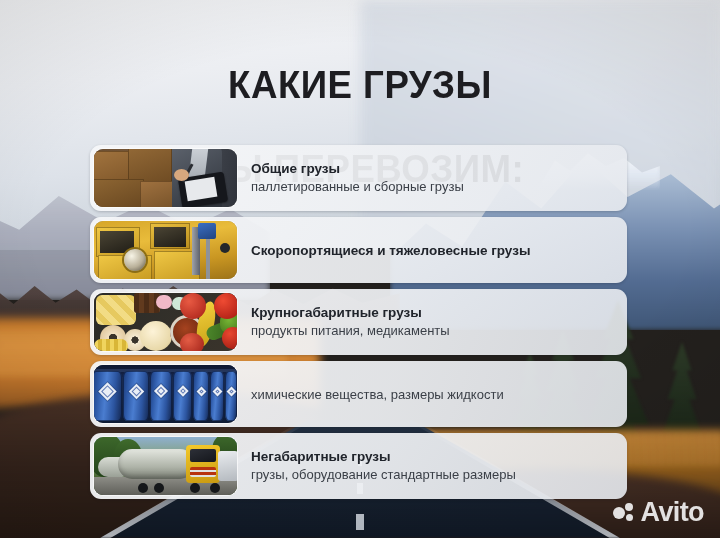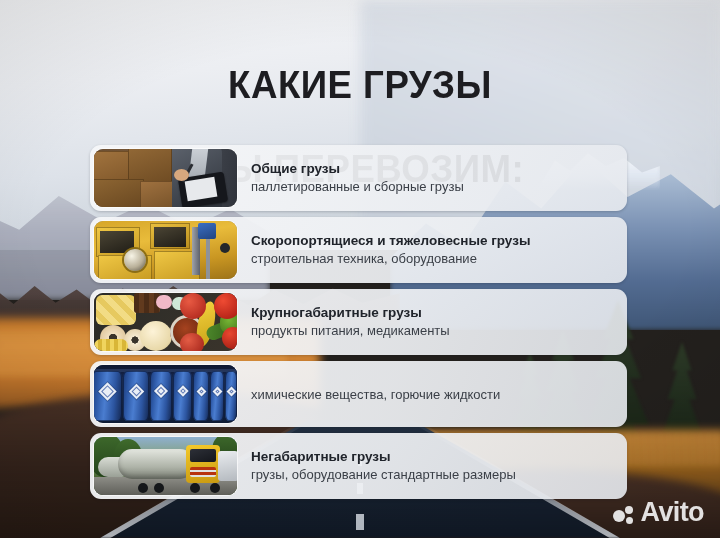--- a/index.html
+++ b/index.html
@@ -228,21 +228,21 @@
   .tb5 .tank{position:absolute;left:24px;top:12px;width:76px;height:30px;border-radius:14px/15px;background:linear-gradient(180deg,#e4e7e0,#aeb3a8 60%,#7c8176);box-shadow:inset 0 -3px 5px rgba(0,0,0,.25);}
   .tb5 .tank2{position:absolute;left:4px;top:20px;width:34px;height:20px;border-radius:10px;background:linear-gradient(180deg,#d8dcd4,#9aa096);}
   .tb5 .cab{position:absolute;left:92px;top:8px;width:34px;height:38px;border-radius:4px;background:linear-gradient(170deg,#f4c929,#c99a12);}
   .tb5 .cabwin{position:absolute;left:96px;top:12px;width:26px;height:13px;background:linear-gradient(160deg,#2d3038,#14161b);border-radius:2px;}
   .tb5 .grille{position:absolute;left:96px;top:30px;width:26px;height:10px;background:repeating-linear-gradient(180deg,#b8340f 0 3px,#e0e2e0 3px 5px);border-radius:2px;}
   .tb5 .cab2{position:absolute;left:124px;top:14px;width:20px;height:30px;border-radius:3px;background:linear-gradient(170deg,#e9ecef,#b4b9bf);}
   .tb5 .wheel{position:absolute;bottom:2px;width:10px;height:10px;border-radius:50%;background:#15171a;}
 
   
   .avito{
-    position:absolute;right:16px;bottom:12px;display:flex;align-items:flex-end;gap:6px;
+    position:absolute;right:16px;bottom:12px;display:flex;align-items:center;gap:6px;
     opacity:.92;
   }
   .avito .dots{position:relative;width:22px;height:20px;}
   .avito .dots i{position:absolute;border-radius:50%;background:#f2f2f2;display:block;}
   .avito .dbig{left:0;top:4px;width:12px;height:12px;}
   .avito .dsm1{left:12px;top:0px;width:8px;height:8px;}
   .avito .dsm2{left:13px;top:11px;width:7px;height:7px;}
   .avito .word{
     color:#f2f2f2;font-size:27px;font-weight:700;letter-spacing:-.6px;line-height:27px;
   }
@@ -325,21 +325,20 @@
             <div class="win w2"></div>
           <div class="lamp"></div>
             <div class="rod"></div>
           <div class="pipe"></div>
             <div class="bluebox"></div>
             <div class="knob"></div>
         </div>
       </div>
       <div class="txt">
         <div class="t-title">Скоропортящиеся и тяжеловесные грузы</div>
-        <div class="t-sub">строительная техника, оборудование</div>
       </div>
     </div>
 
     <div class="card">
       <div class="thumb">
         <div class="ph tb3">
           <div class="f cheese"></div>
             <div class="f choc"></div>
           <div class="f macaron"></div>
             <div class="f macaron2"></div>
@@ -378,21 +377,21 @@
             <div class="lbl" style="width: 8px; height: 8px; left: 84.5px; top: 22px;"></div>
             <div class="bar" style="left: 99px; width: 16px;"></div>
             <div class="lbl" style="width: 7px; height: 7px; left: 103.5px; top: 22.5px;"></div>
             <div class="bar" style="left: 116px; width: 14px;"></div>
             <div class="lbl" style="width: 7px; height: 7px; left: 119.5px; top: 22.5px;"></div>
             <div class="bar" style="left: 131px; width: 12px;"></div>
             <div class="lbl" style="width: 7px; height: 7px; left: 133.5px; top: 22.5px;"></div>
           </div>
       </div>
       <div class="txt">
-        <div class="t-sub">химические вещества, горючие жидкости</div>
+        <div class="t-sub">химические вещества, размеры жидкости</div>
       </div>
     </div>
 
     <div class="card">
       <div class="thumb">
         <div class="ph tb5">
           <div class="tree tr1"></div>
             <div class="tree tr2"></div>
             <div class="tree tr3"></div>
           <div class="road5"></div>

